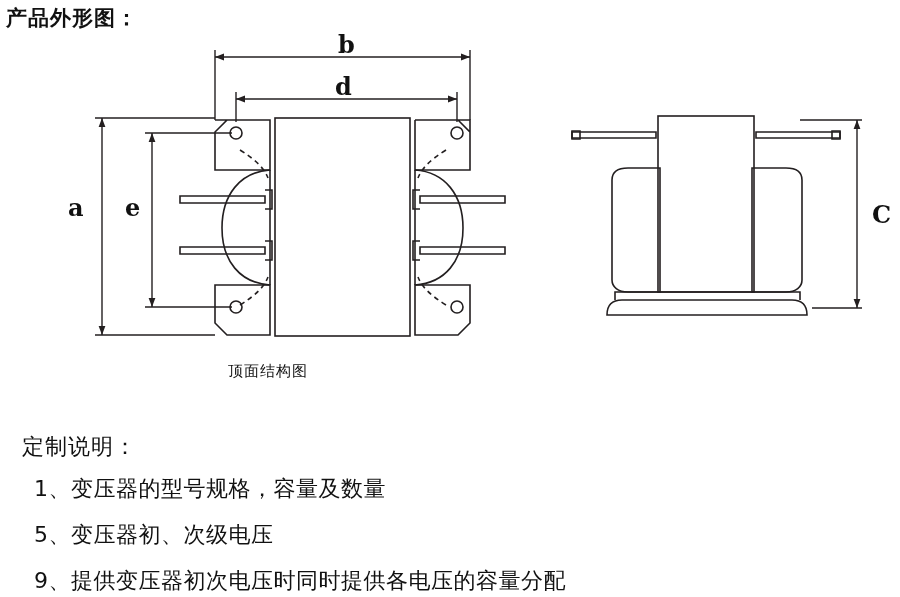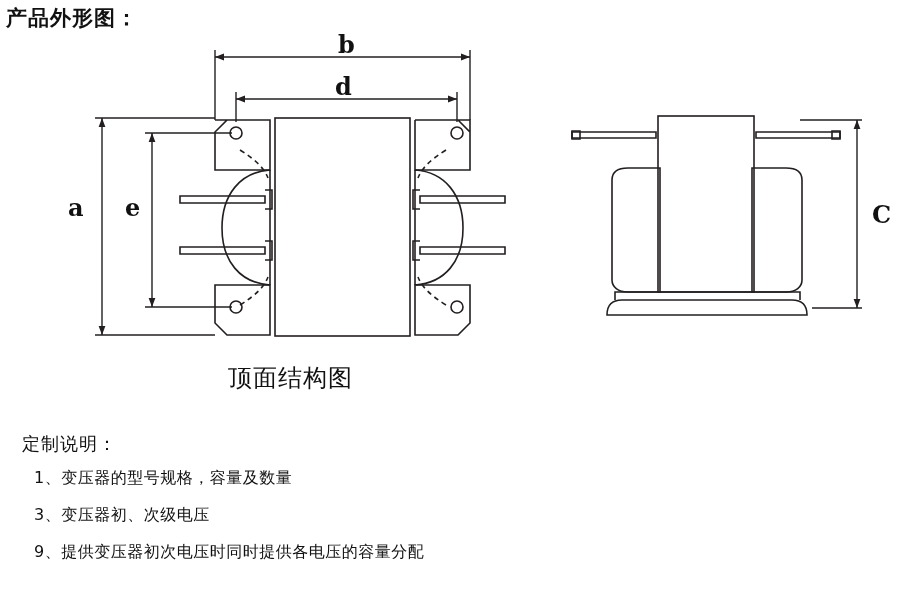--- a/index.html
+++ b/index.html
@@ -31,21 +31,21 @@
   }
   #diagram-svg {
     position: absolute;
     left: 0;
     top: 0;
     width: 900px;
     height: 597px;
   }
   .caption {
     position: absolute;
-    font-size: 24px;
+    font-size: 15px;
     color: #111;
     letter-spacing: 1px;
   }
   #caption-top {
     left: 228px;
     top: 362px;
   }
   #caption-side {
     left: 635px;
     top: 362px;
@@ -62,27 +62,27 @@
   #label-e { left: 125px; top: 193px; font-size: 24px; }
   #label-c { left: 872px; top: 200px; font-size: 24px; }
 
   #notes {
     position: absolute;
     left: 22px;
     top: 432px;
     width: 860px;
   }
   #notes-title {
-    font-size: 18px;
+    font-size: 22px;
     color: #111;
     margin-bottom: 12px;
     letter-spacing: 1px;
   }
   .note-line {
-    font-size: 16px;
+    font-size: 22px;
     color: #111;
     margin-left: 12px;
     margin-bottom: 16px;
     letter-spacing: 0.5px;
   }
 </style>
 </head>
 <body>
 
 <div class="page">
@@ -188,17 +188,17 @@
   <div class="dim-label" id="label-d">d</div>
   <div class="dim-label" id="label-a">a</div>
   <div class="dim-label" id="label-e">e</div>
   <div class="dim-label" id="label-c">C</div>
 
   <div class="caption" id="caption-top">顶面结构图</div>
 
   <div id="notes">
     <div id="notes-title">定制说明：</div>
     <div class="note-line">1、变压器的型号规格，容量及数量</div>
-    <div class="note-line">3、变压器初、次级电压</div>
+    <div class="note-line">5、变压器初、次级电压</div>
     <div class="note-line">9、提供变压器初次电压时同时提供各电压的容量分配</div>
   </div>
 
 </div>
 
 </body></html>

